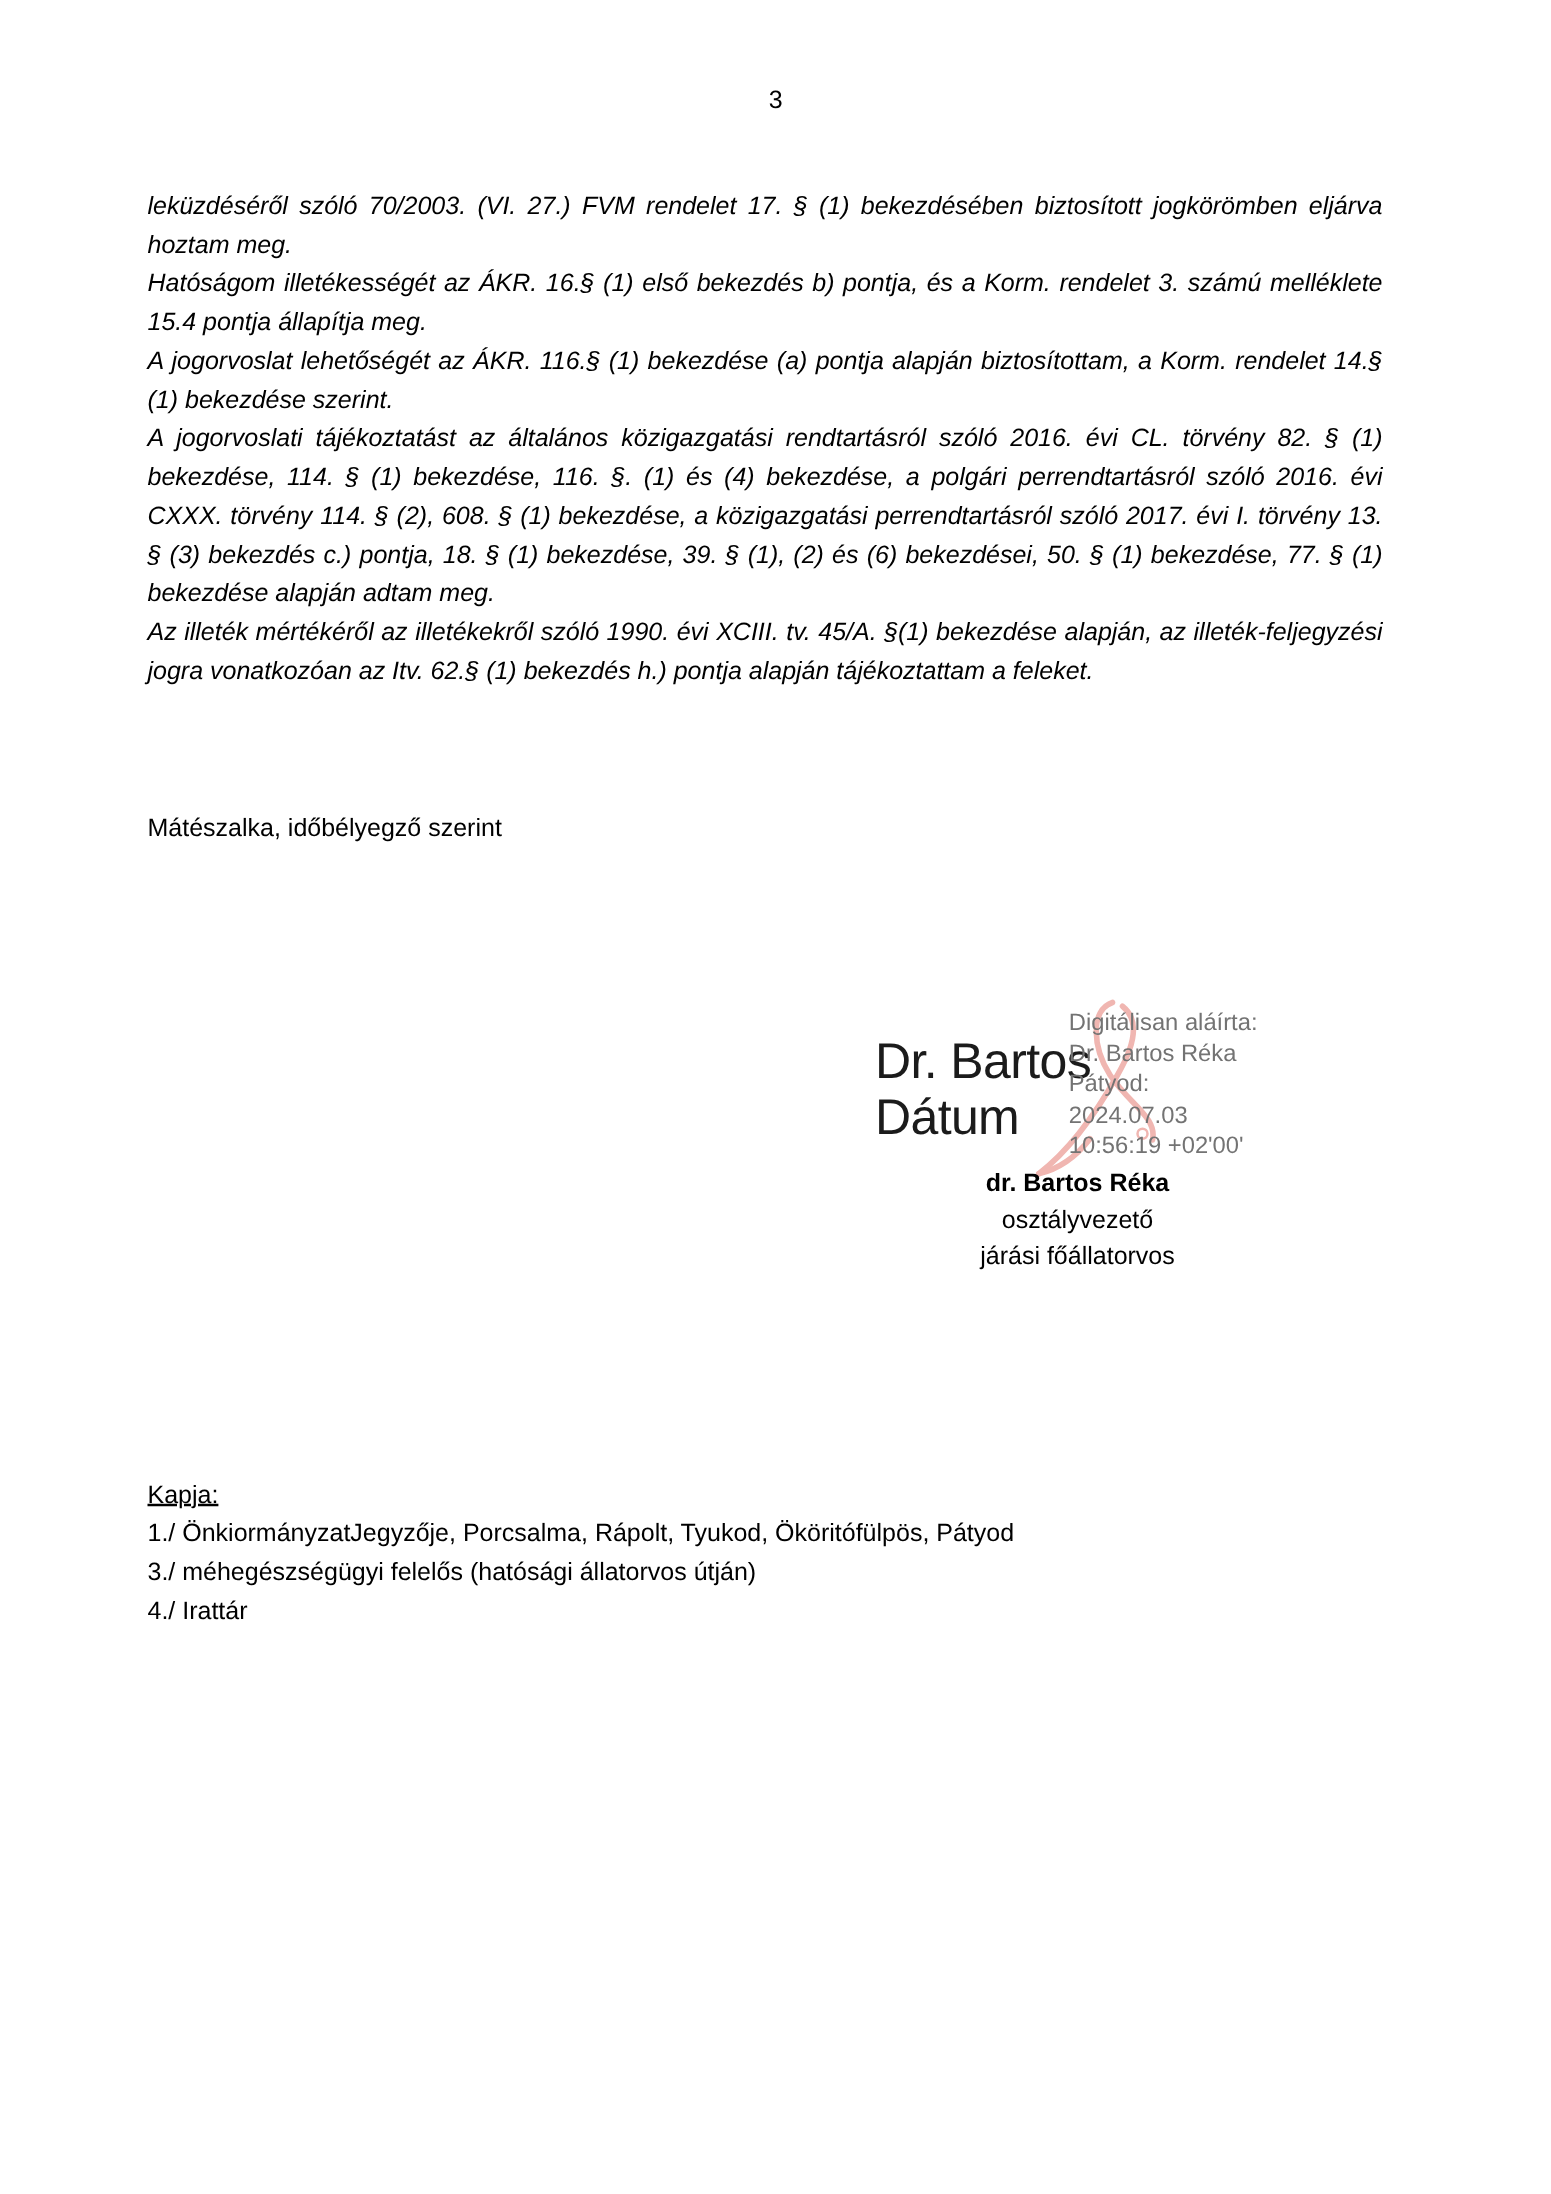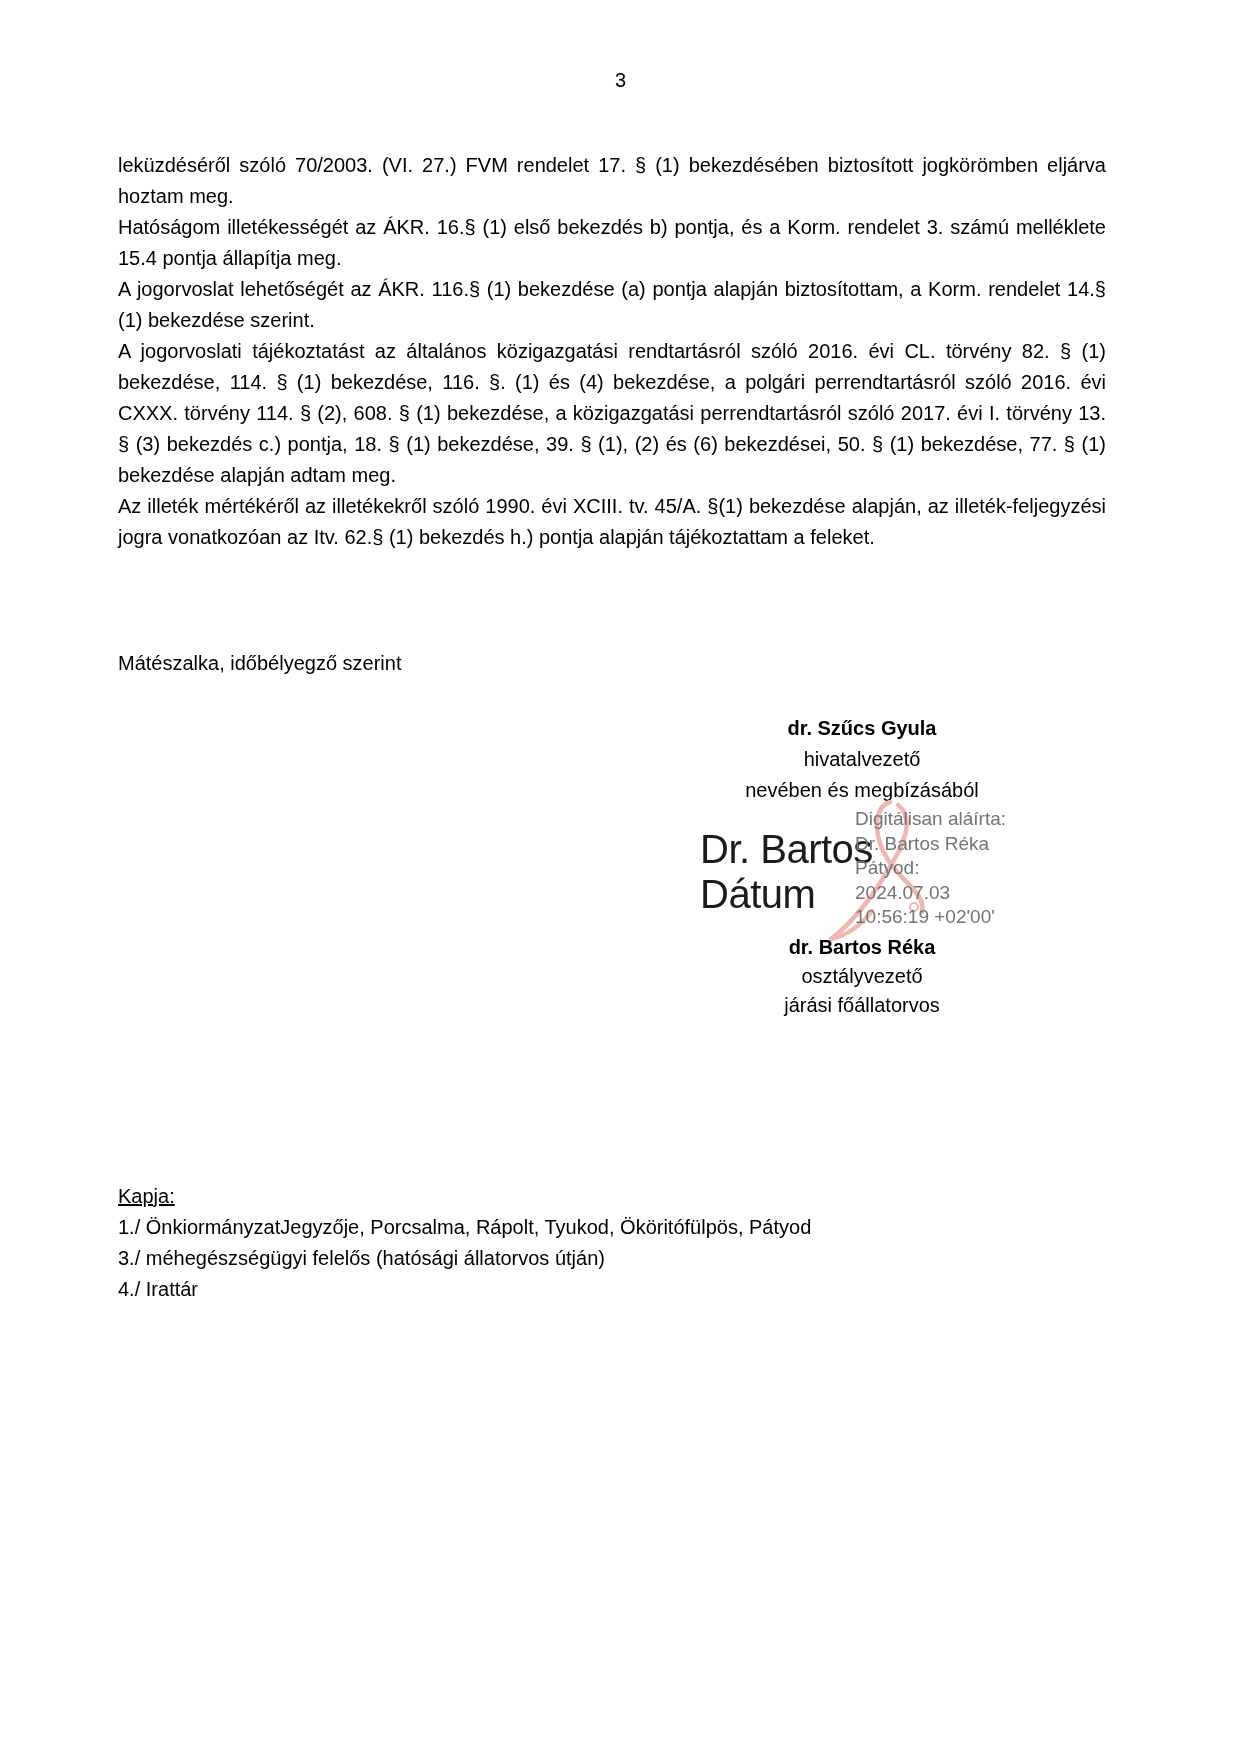--- a/index.html
+++ b/index.html
@@ -11,21 +11,21 @@
     font-family:"Liberation Sans","DejaVu Sans",sans-serif;
     color:#000;
     overflow:hidden;
   }
   .page-number{
     position:absolute;top:68px;left:0;width:1241px;
     text-align:center;font-size:20px;line-height:24px;
   }
   .body-text{
     position:absolute;left:118px;top:150px;width:988px;
-    font-size:20px;line-height:31px;
+    font-size:20px;line-height:31px;font-style:italic;
   }
   .body-text p{
     margin:0;
     text-align:justify;
     text-justify:inter-word;
   }
   .dateline{
     position:absolute;left:118px;top:648px;width:988px;
     font-size:20px;line-height:31px;
   }
@@ -69,25 +69,20 @@
   <div class="body-text">
     <p>leküzdéséről szóló 70/2003. (VI. 27.) FVM rendelet 17. § (1) bekezdésében biztosított jogkörömben eljárva hoztam meg.</p>
     <p>Hatóságom illetékességét az ÁKR. 16.§ (1) első bekezdés b) pontja, és a Korm. rendelet 3. számú melléklete 15.4 pontja állapítja meg.</p>
     <p>A jogorvoslat lehetőségét az ÁKR. 116.§ (1) bekezdése (a) pontja alapján biztosítottam, a Korm. rendelet 14.§ (1) bekezdése szerint.</p>
     <p>A jogorvoslati tájékoztatást az általános közigazgatási rendtartásról szóló 2016. évi CL. törvény 82. § (1) bekezdése, 114. § (1) bekezdése, 116. §. (1) és (4) bekezdése, a polgári perrendtartásról szóló 2016. évi CXXX. törvény 114. § (2), 608. § (1) bekezdése, a közigazgatási perrendtartásról szóló 2017. évi I. törvény 13. § (3) bekezdés c.) pontja, 18. § (1) bekezdése, 39. § (1), (2) és (6) bekezdései, 50. § (1) bekezdése, 77. § (1) bekezdése alapján adtam meg.</p>
     <p>Az illeték mértékéről az illetékekről szóló 1990. évi XCIII. tv. 45/A. §(1) bekezdése alapján, az illeték-feljegyzési jogra vonatkozóan az Itv. 62.§ (1) bekezdés h.) pontja alapján tájékoztattam a feleket.</p>
   </div>
 
   <div class="dateline">Mátészalka, időbélyegző szerint</div>
 
-  <div class="signer-top">
-    <div class="bold line">dr. Szűcs Gyula</div>
-    <div class="line">hivatalvezető</div>
-    <div class="line">nevében és megbízásából</div>
-  </div>
 
   <div class="sig-stamp">
     <svg class="sig-logo" viewBox="0 0 124 152" fill="none" xmlns="http://www.w3.org/2000/svg">
       <path d="M64 6 C46 12 48 42 62 64 C78 88 100 98 96 116" stroke="#f0b6b1" stroke-width="4.5" stroke-linecap="round"></path>
       <path d="M72 9 C86 20 82 40 68 64 C50 96 30 124 5 143" stroke="#f0b6b1" stroke-width="4.5" stroke-linecap="round"></path>
       <path d="M5 143 C22 139 36 128 46 115" stroke="#f0b6b1" stroke-width="4.5" stroke-linecap="round"></path>
       <circle cx="88" cy="111" r="4" stroke="#f0b6b1" stroke-width="2"></circle>
     </svg>
     <div class="sig-big-name">
       <div class="line">Dr. Bartos</div>

